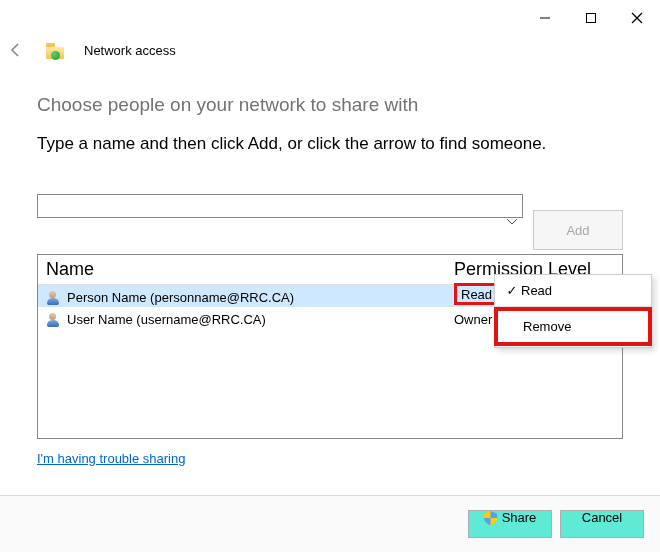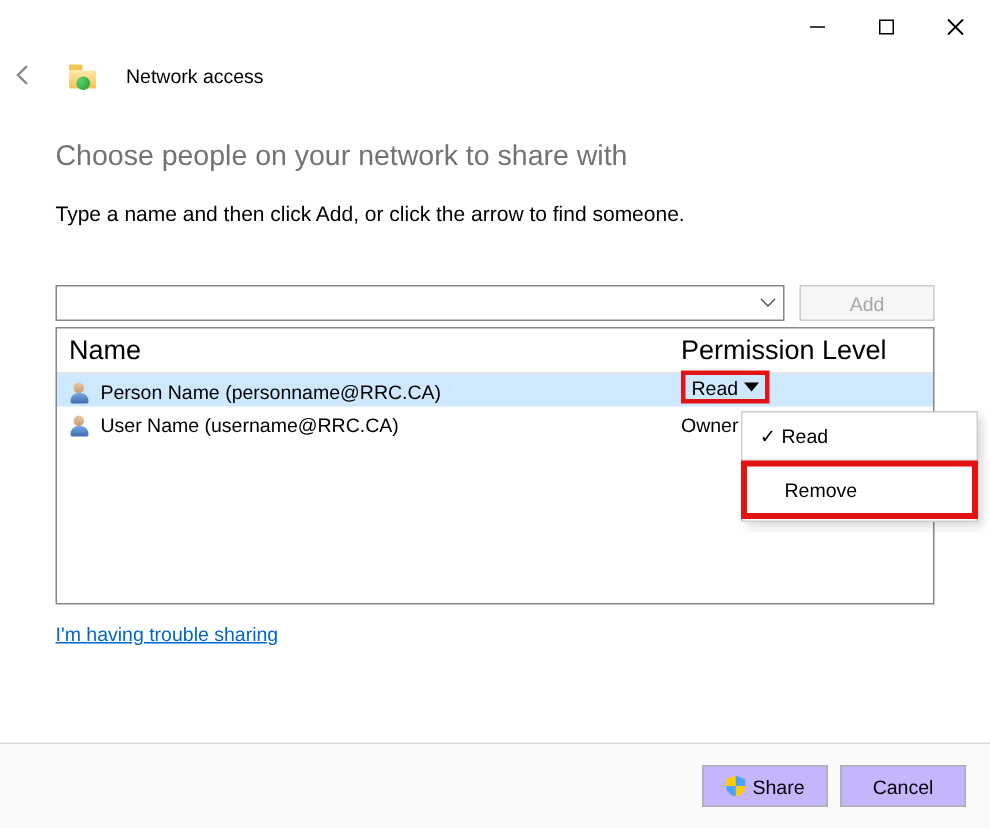--- a/index.html
+++ b/index.html
@@ -68,21 +68,21 @@
     .content {
       padding: 34px 37px 0 37px;
     }
     .page-title {
       color: #737373;
       font-size: 19px;
       font-weight: 400;
       margin-bottom: 18px;
     }
     .instruction {
-      font-size: 14px;
+      font-size: 17px;
       color: #000;
       margin-bottom: 40px;
     }
     .addrow {
       display: flex;
       gap: 10px;
       margin-bottom: 4px;
     }
     .name-input-wrap {
       position: relative;
@@ -99,25 +99,26 @@
     .combo-arrow {
       position: absolute;
       right: 1px; top: 1px; bottom: 1px;
       width: 20px;
       display: flex; align-items: center; justify-content: center;
       cursor: pointer;
       color: #444;
     }
     .add-btn {
       width: 90px;
-      height: 24px;
+      height: 40px;
       border: 1px solid #ccc;
       background: #f6f6f6;
       color: #a8a8a8;
       font-size: 13px;
+      margin-top: 16px;
     }
     .listbox {
       border: 1px solid #888;
       height: 185px;
       margin-top: 4px;
       position: relative;
       background: #fff;
     }
     .lb-header {
       display: flex;
@@ -225,24 +226,24 @@
       background: #fafafa;
       padding: 14px 16px;
       display: flex;
       justify-content: flex-end;
       gap: 8px;
     }
     .fbtn {
       min-width: 84px;
       height: 28px;
       border: 1px solid #adadad;
-      background: #c4b5fd;
+      background: #5eead4;
       font-size: 13px;
       display: inline-flex;
-      align-items: center;
+      align-items: flex-end;
       justify-content: center;
       gap: 5px;
       padding: 12px 10px;
       cursor: pointer;
     }
     .shield-icon {
       width: 13px; height: 14px;
       display: inline-block;
       position: relative;
     }

